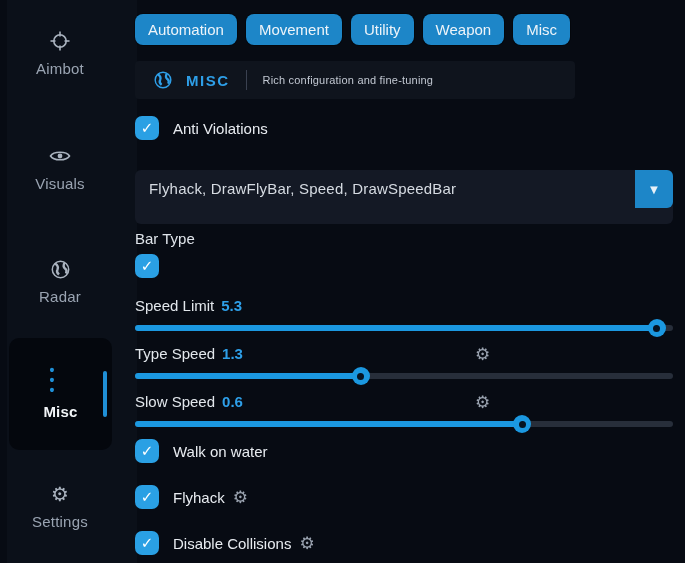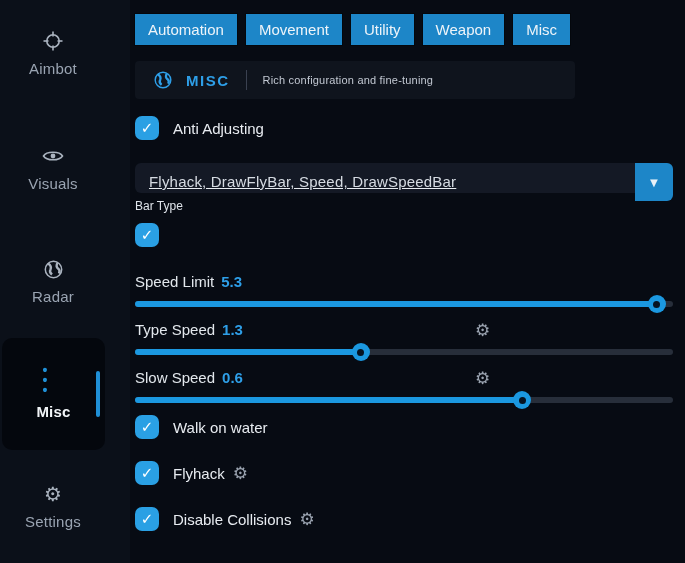--- a/index.html
+++ b/index.html
@@ -6,21 +6,21 @@
   html,body { width:685px; height:563px; overflow:hidden; }
   body {
     background:#070b13;
     font-family:"Liberation Sans", "DejaVu Sans", sans-serif;
     color:#e8ecf1;
     position:relative;
   }
 
   
   .sidebar {
-    position:absolute; left:0; top:0; width:130px; height:563px;
+    position:absolute; left:7px; top:0; width:130px; height:563px;
     background:#0b1019;
   }
   .side-item {
     position:absolute; left:0; width:106px;
     display:flex; flex-direction:column; align-items:center; gap:8px;
     cursor:pointer;
   }
   .side-icon { width:22px; height:22px; display:flex; align-items:center; justify-content:center; }
   .side-label { font-size:15px; color:#9aa4b2; letter-spacing:.2px; }
   .side-item.active {
@@ -34,21 +34,21 @@
     background:#1f8fd6; border-radius:2px;
   }
   .ellipsis-glyph { color:#1f8fd6; font-size:14px; font-weight:bold; letter-spacing:3px; line-height:10px; }
   .gear-glyph { font-size:20px; color:#aab3bf; line-height:20px; }
 
   
   .content { position:absolute; left:135px; top:0; width:538px; }
 
   .tabs { margin-top:14px; display:flex; gap:9px; }
   .tab {
-    height:31px; padding:0 13px; border:0; border-radius:0;
+    height:31px; padding:0 13px; border:0; border-radius:8px;
     background:#1d86c8; color:#eef4f9; font-size:15px;
     font-family:inherit; cursor:pointer; display:flex; align-items:center;
     box-shadow:0 0 0 1px rgba(0,0,0,.35);
   }
 
   .header-bar {
     margin-top:16px; width:440px; height:38px;
     background:#0f141d; border-radius:4px;
     display:flex; align-items:center; padding-left:18px;
   }
@@ -59,34 +59,34 @@
   .check-row { display:flex; align-items:center; gap:14px; height:24px; cursor:pointer; }
   .checkbox {
     width:24px; height:24px; border-radius:7px; background:#2aa0e4;
     display:flex; align-items:center; justify-content:center;
     color:#fff; font-size:15px; font-weight:bold; flex:0 0 auto;
   }
   .check-label { font-size:15px; color:#e8ecf1; display:flex; align-items:center; gap:8px; }
   .small-gear { font-size:17px; color:#9aa3b0; }
 
   .multiselect {
-    margin-top:23px; position:relative; height:30px;
-    background:#141925; border-radius:6px; cursor:pointer;text-decoration:underline;
+    margin-top:30px; position:relative; height:54px;
+    background:#141925; border-radius:6px; cursor:pointer;
   }
   .multiselect-value {
     line-height:38px; padding-left:14px; font-size:15px; color:#d6dbe2;
     letter-spacing:.2px; white-space:nowrap; overflow:hidden;
   }
   .ms-button {
     position:absolute; right:0; top:0; width:38px; height:38px;
     background:#1d86c8; border:0; border-radius:0 6px 6px 0;
     color:#e8f1f8; font-size:13px; cursor:pointer;
   }
 
-  .field-label { margin-top:6px; height:18px; font-size:12px; color:#dfe4ea; }
+  .field-label { margin-top:6px; height:18px; font-size:15px; color:#dfe4ea; }
 
   .select {
     margin-top:8px; position:relative; height:30px;
     background:#1a202b; border-radius:4px; cursor:pointer;
   }
   .select-value { line-height:30px; padding-left:12px; font-size:15px; color:#c9d0d9; }
   .select-chevron { position:absolute; right:14px; top:9px; }
 
   .auto-row { margin-top:6px; }
 
@@ -107,21 +107,21 @@
   }
   .slider .handle {
     position:absolute; top:0; width:18px; height:18px; border-radius:50%;
     background:#1b98e0; left:calc(var(--p) * 1% - 9px);
     display:flex; align-items:center; justify-content:center;
   }
   .slider .handle::after {
     content:""; width:7px; height:7px; border-radius:50%; background:#061321;
   }
 
-  .mt24 { margin-top:25px; } .mt7 { margin-top:7px; } .mt5 { margin-top:5px; }
+  .mt24 { margin-top:18px; } .mt7 { margin-top:7px; } .mt5 { margin-top:5px; }
   .mt6 { margin-top:6px; } .mt22 { margin-top:22px; }
 
   svg { display:block; }
 </style>
 </head>
 <body>
 
 <nav class="sidebar">
 
   <div class="side-item" style="top:30px;">
@@ -195,21 +195,21 @@
     </span>
     <span class="header-title">MISC</span>
     <span class="header-divider"></span>
     <span class="header-sub">Rich configuration and fine-tuning</span>
   </div>
 
   <div class="check-row" style="margin-top:17px;">
     <span class="checkbox">
       <span>✓</span>
     </span>
-    <span class="check-label">Anti Adjusting</span>
+    <span class="check-label">Anti Violations</span>
   </div>
 
   <div class="multiselect">
     <div class="multiselect-value">Flyhack, DrawFlyBar, Speed, DrawSpeedBar</div>
     <button class="ms-button">
       <span>▼</span>
     </button>
   </div>
 
   <div class="field-label">Bar Type</div>

